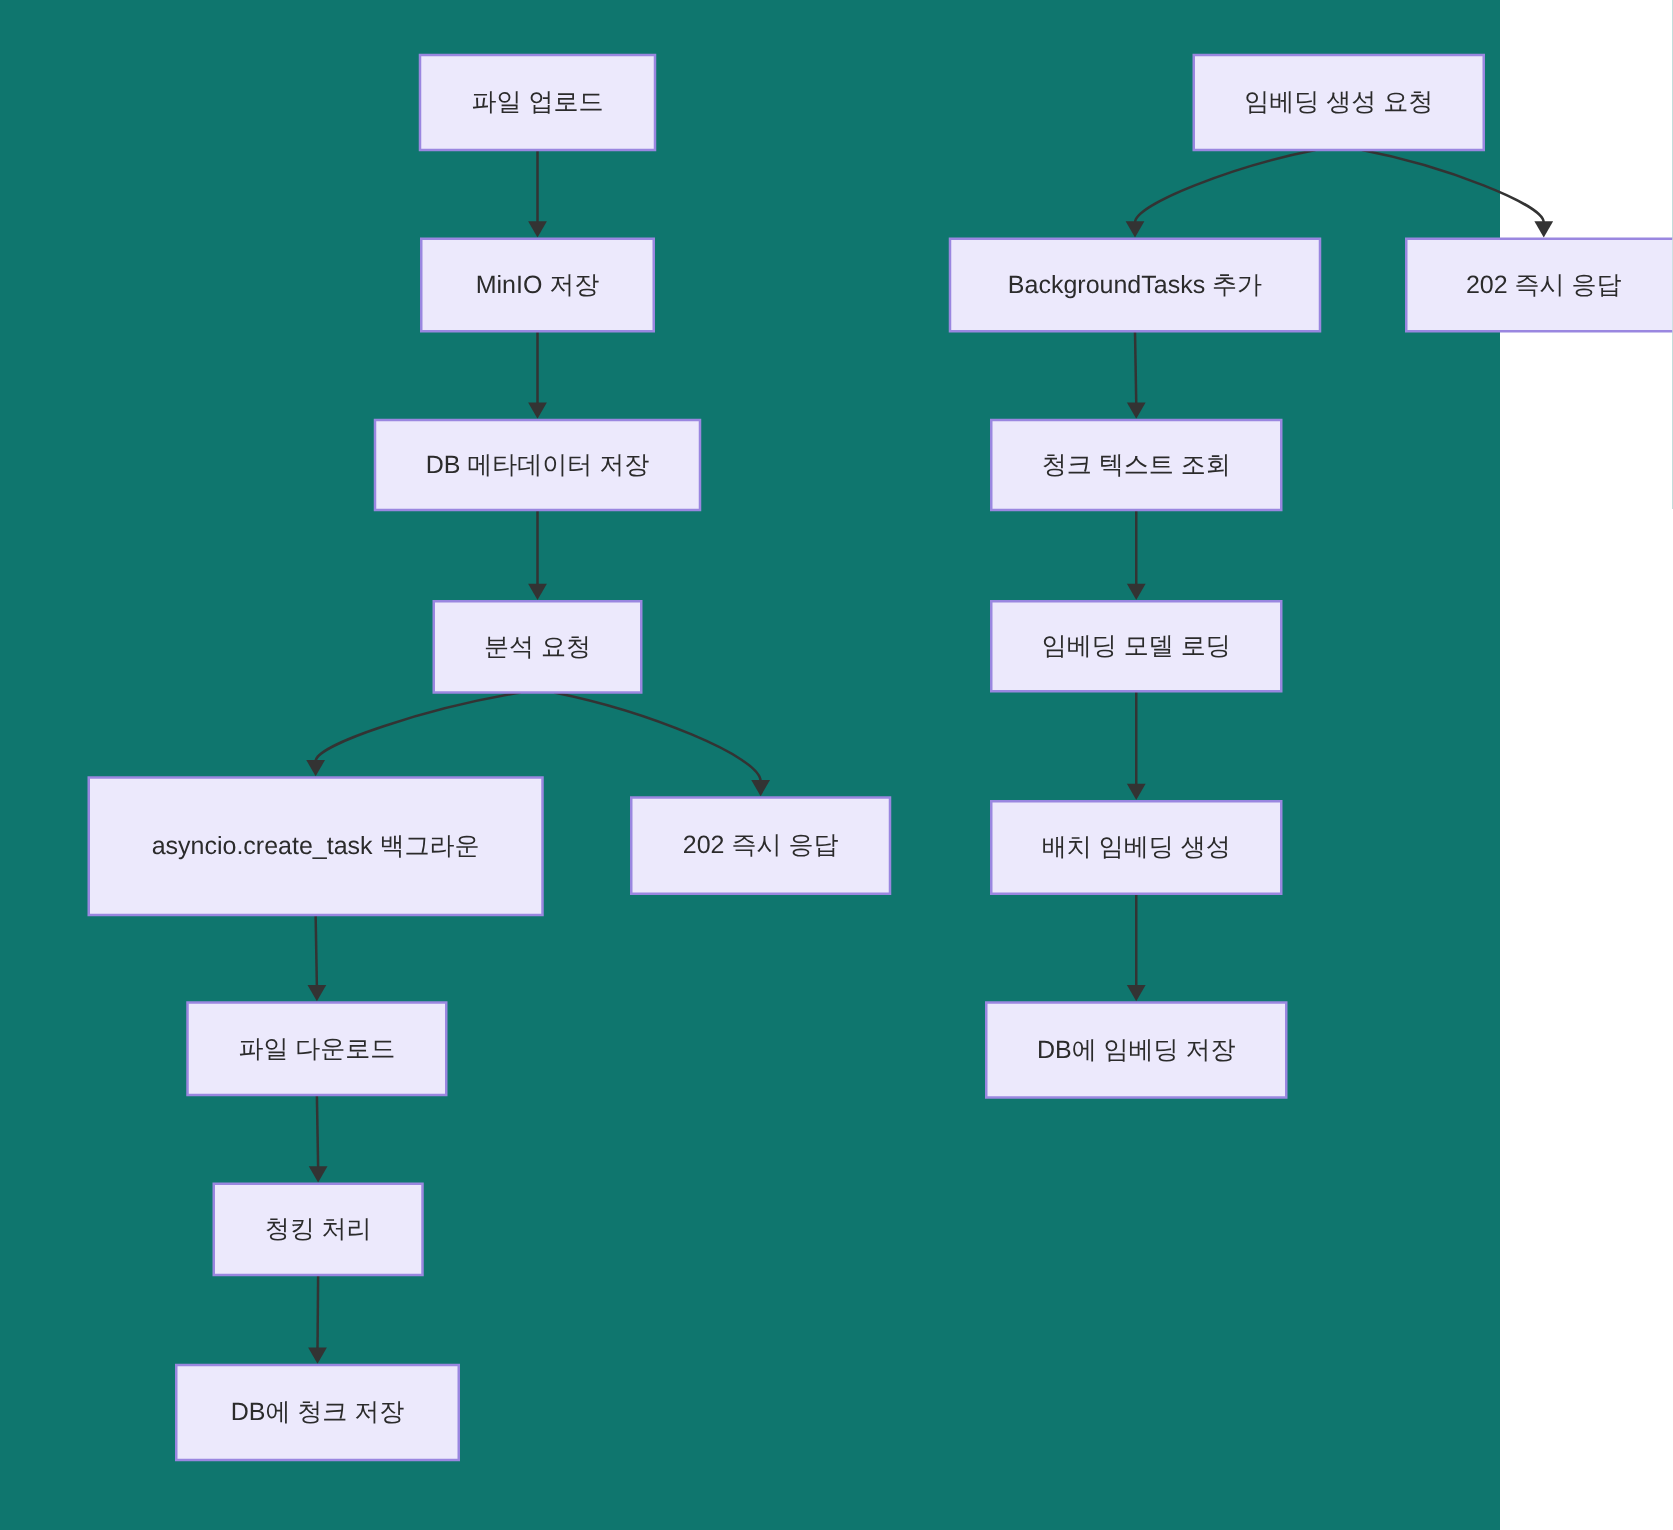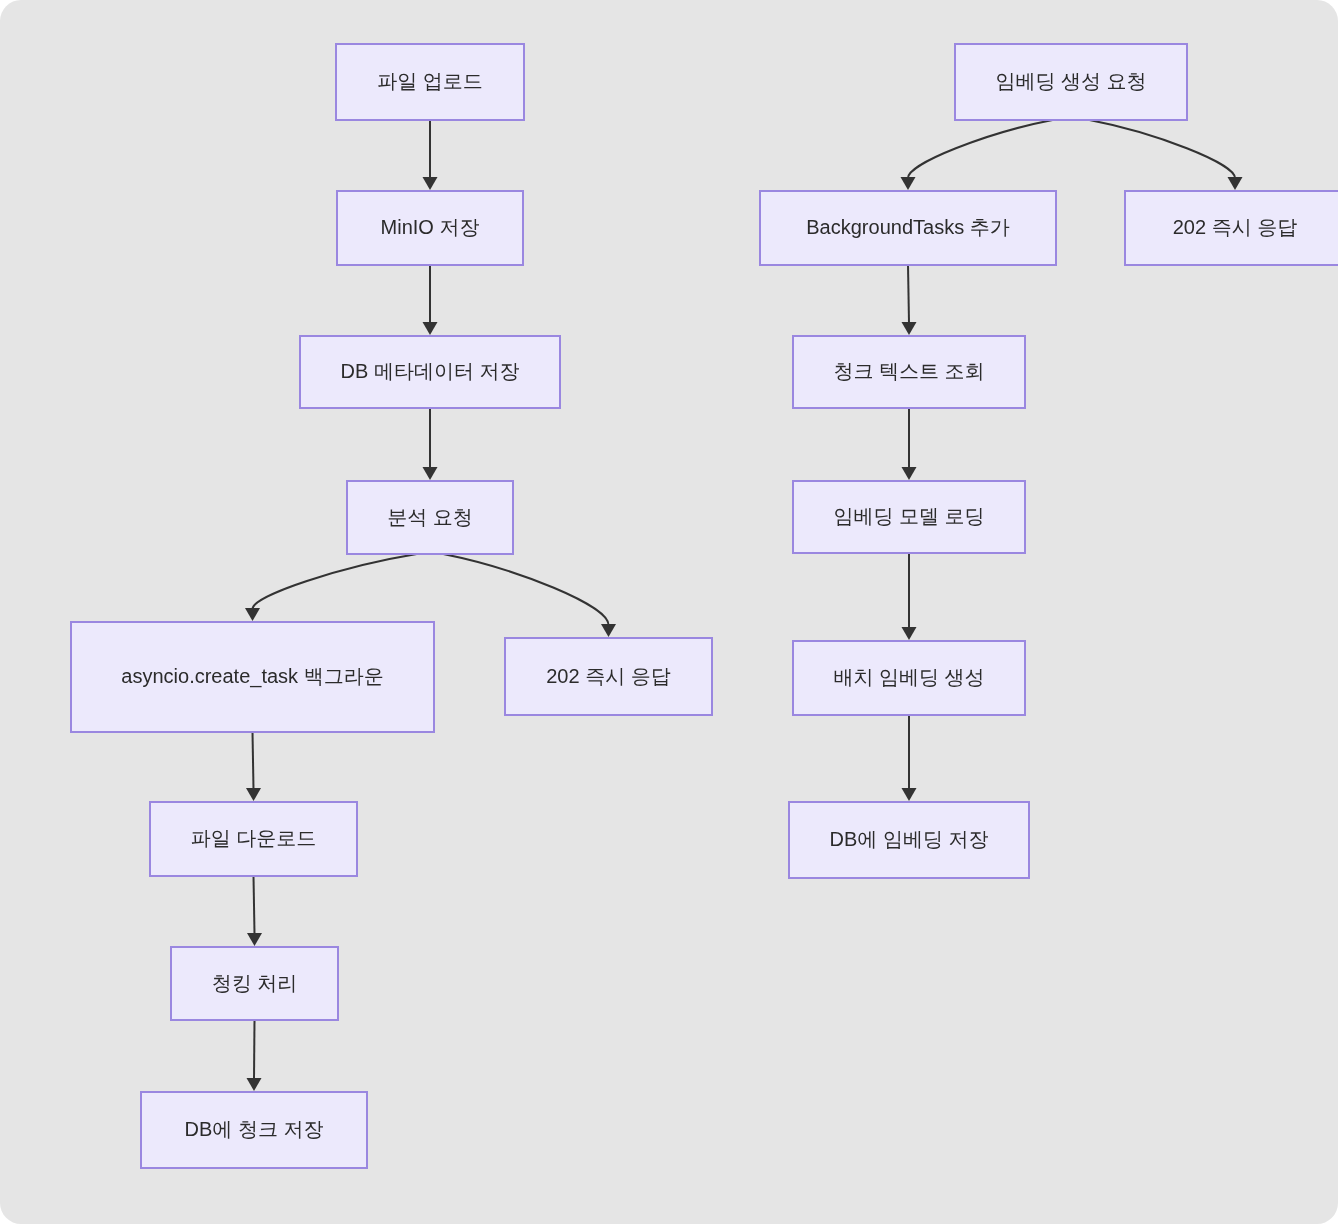--- a/index.html
+++ b/index.html
@@ -8,24 +8,23 @@
     background: #ffffff;
   }
   body {
     width: 1338px;
     height: 1224px;
     overflow: hidden;
     font-family: "Liberation Sans", "DejaVu Sans", sans-serif;
   }
   #flowchart-root {
     position: relative;
-    width: 1338px;
+    width: 1200px;
     height: 1224px;
-    background: #e5e5e5;
-    border-radius: 21px;
+    background: #0f766e;
   }
   svg.flow-canvas {
     position: absolute;
     left: 0;
     top: 0;
     width: 1338px;
     height: 1224px;
     display: block;
   }
   .node-rect {

